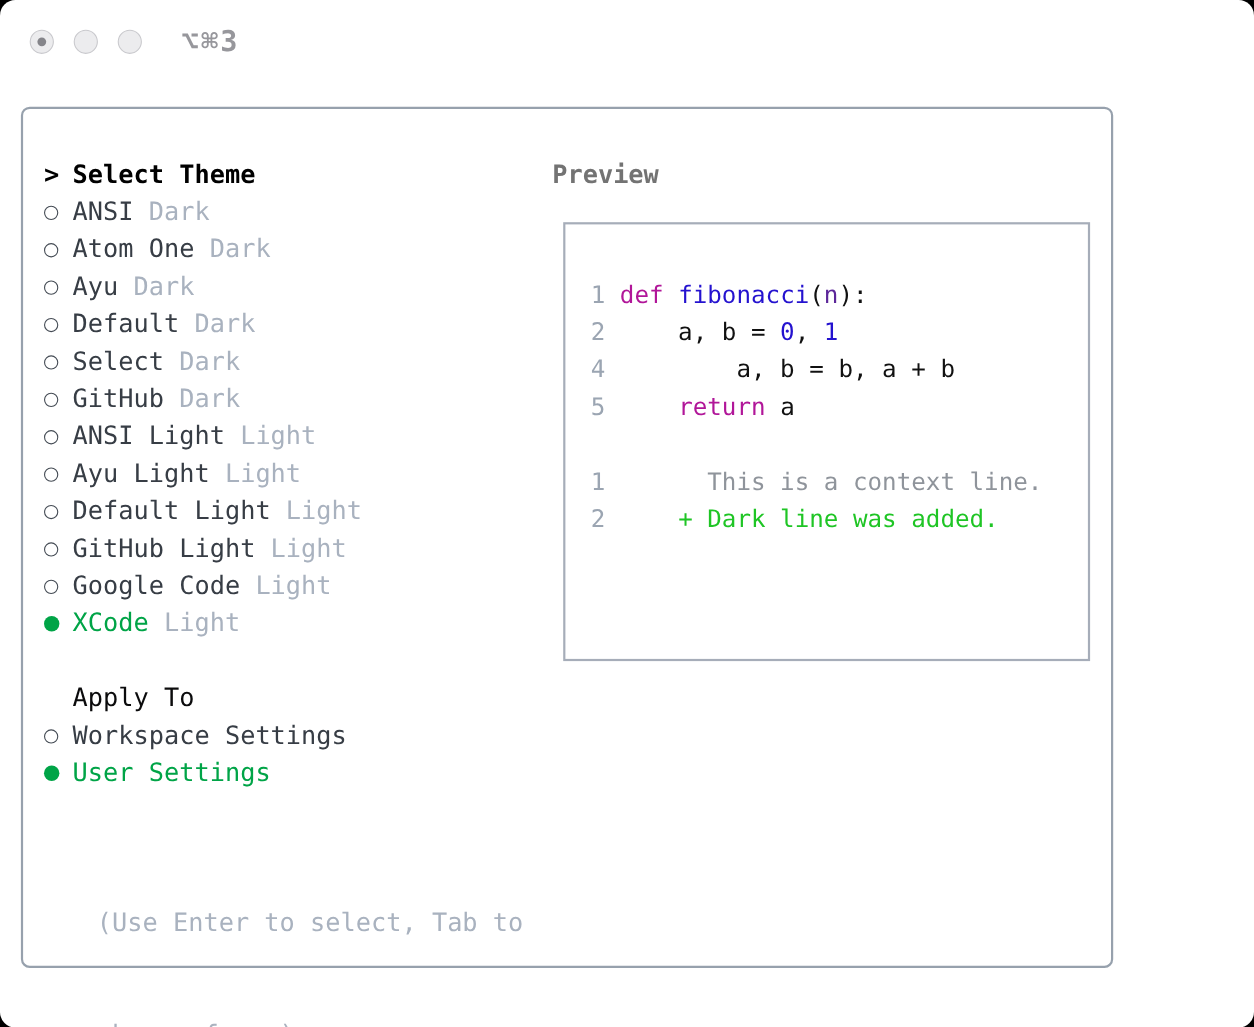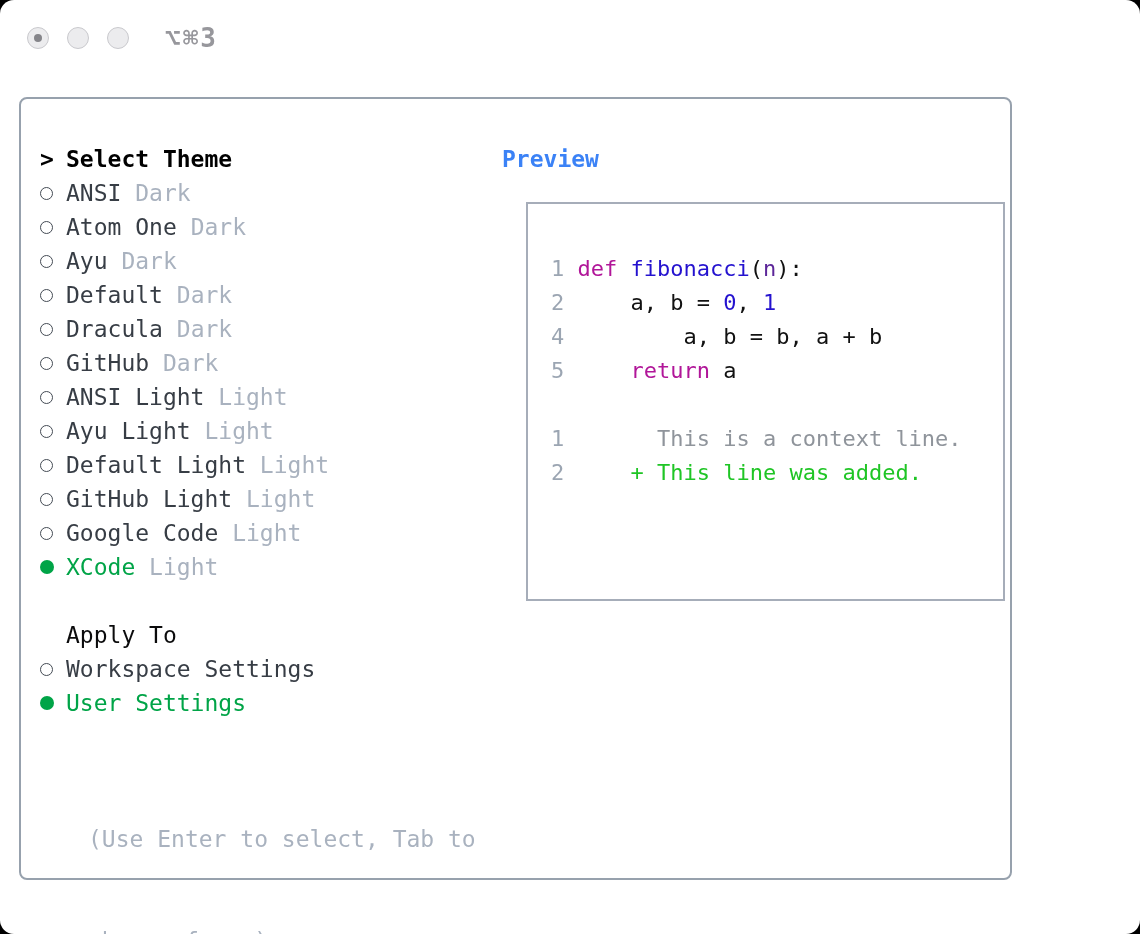--- a/index.html
+++ b/index.html
@@ -58,24 +58,24 @@
   .circle.sel{width:14px;height:14px;border:none;background:var(--green,#00a447);}
   .opt-name.sel{color:var(--green,#00a447);}
   .tag{color:var(--tag,#a9b2bf);margin-left:0.602em;}
   .apply-label{color:#0b0b0c;}
   .spacer{height:34px;}
   .hint{color:var(--hint,#a9b2bf);white-space:pre;}
   .hint div{height:34px;line-height:34px;margin-left:48px;}
   
   .right-col{position:absolute;left:481px;top:43px;}
   .preview-title{
-    font-weight:bold;font-size:23px;line-height:34px;color:#3b82f6;
+    font-weight:bold;font-size:23px;line-height:34px;color:#737373;
   }
   .preview-box{
-    margin-top:26px;margin-left:24px;
+    margin-top:26px;margin-left:10px;
     width:479px;height:399px;box-sizing:border-box;
     border:2px solid var(--boxborder,#a6adb9);
     padding:48px 0 0 23px;
     overflow:hidden;
   }
   .code-line{font-size:22px;line-height:34px;height:34px;white-space:pre;color:var(--plain,#111);}
   .blank-line{height:34px;}
   .t-ln{color:var(--ln,#9ba5b2);}
   .t-kw{color:var(--kw,#b11699);}
   .t-bl{color:var(--blue,#2412cf);}
@@ -104,21 +104,21 @@
     <div class="left-col">
       <div class="row">
         <span class="bullet-cell prefix">&gt;</span>
         <span class="header-label">Select Theme</span>
       </div>
       <div id="theme-list">
           <div class="row"><span class="bullet-cell"><span class="circle"></span></span><span class="opt-name">ANSI</span><span class="tag">Dark</span></div>
           <div class="row"><span class="bullet-cell"><span class="circle"></span></span><span class="opt-name">Atom One</span><span class="tag">Dark</span></div>
           <div class="row"><span class="bullet-cell"><span class="circle"></span></span><span class="opt-name">Ayu</span><span class="tag">Dark</span></div>
           <div class="row"><span class="bullet-cell"><span class="circle"></span></span><span class="opt-name">Default</span><span class="tag">Dark</span></div>
-          <div class="row"><span class="bullet-cell"><span class="circle"></span></span><span class="opt-name">Dracula</span><span class="tag">Dark</span></div>
+          <div class="row"><span class="bullet-cell"><span class="circle"></span></span><span class="opt-name">Select</span><span class="tag">Dark</span></div>
           <div class="row"><span class="bullet-cell"><span class="circle"></span></span><span class="opt-name">GitHub</span><span class="tag">Dark</span></div>
           <div class="row"><span class="bullet-cell"><span class="circle"></span></span><span class="opt-name">ANSI Light</span><span class="tag">Light</span></div>
           <div class="row"><span class="bullet-cell"><span class="circle"></span></span><span class="opt-name">Ayu Light</span><span class="tag">Light</span></div>
           <div class="row"><span class="bullet-cell"><span class="circle"></span></span><span class="opt-name">Default Light</span><span class="tag">Light</span></div>
           <div class="row"><span class="bullet-cell"><span class="circle"></span></span><span class="opt-name">GitHub Light</span><span class="tag">Light</span></div>
           <div class="row"><span class="bullet-cell"><span class="circle"></span></span><span class="opt-name">Google Code</span><span class="tag">Light</span></div>
           <div class="row"><span class="bullet-cell"><span class="circle sel"></span></span><span class="opt-name sel">XCode</span><span class="tag">Light</span></div>
         </div>
 
       <div class="spacer"></div>
@@ -145,19 +145,19 @@
       <div class="preview-box">
         <div id="code-lines">
             <div class="code-line"><span class="t-ln">1</span><span class="t-pl"> </span><span class="t-kw">def</span><span class="t-pl"> </span><span class="t-bl">fibonacci</span><span class="t-pl">(</span><span class="t-pu">n</span><span class="t-pl">):</span></div>
             <div class="code-line"><span class="t-ln">2</span><span class="t-pl">     a, b = </span><span class="t-bl">0</span><span class="t-pl">, </span><span class="t-bl">1</span></div>
             <div class="code-line"><span class="t-ln">4</span><span class="t-pl">         a, b = b, a + b</span></div>
             <div class="code-line"><span class="t-ln">5</span><span class="t-pl">     </span><span class="t-kw">return</span><span class="t-pl"> a</span></div>
           </div>
         <div class="blank-line"></div>
         <div id="diff-lines">
             <div class="code-line"><span class="t-ln">1</span><span class="t-ctx">       This is a context line.</span></div>
-            <div class="code-line"><span class="t-ln">2</span><span class="t-pl">     </span><span class="t-add">+ This line was added.</span></div>
+            <div class="code-line"><span class="t-ln">2</span><span class="t-pl">     </span><span class="t-add">+ Dark line was added.</span></div>
           </div>
       </div>
     </div>
 
   </div>
 </div>
 
 </body></html>

